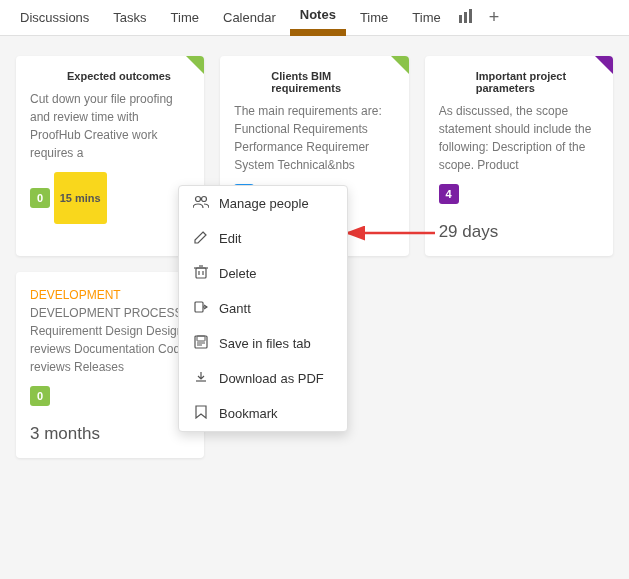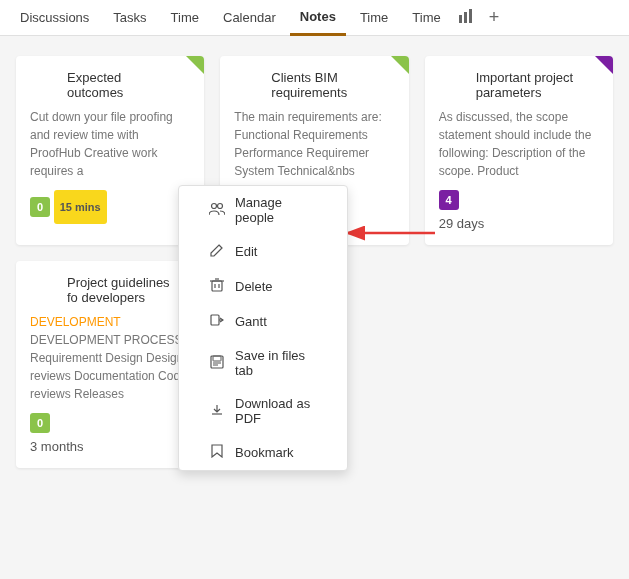--- a/index.html
+++ b/index.html
@@ -21,21 +21,21 @@
       color: #444;
       text-decoration: none;
       white-space: nowrap;
       height: 36px;
       display: flex;
       align-items: center;
     }
     .nav-item.active {
       color: #333;
       font-weight: bold;
-      border-bottom: 3px solid #a16207;
+      border-bottom: 7px solid #a16207;
     }
     .nav-plus {
       font-size: 18px;
       color: #666;
       cursor: pointer;
       padding: 0 6px;
     }
     .nav-chart {
       color: #666;
       cursor: pointer;
@@ -79,22 +79,22 @@
       border-top: 18px solid #8bc34a;
       border-left: 18px solid transparent;
     }
 
     .card-corner-purple {
       border-top: 18px solid #7b1fa2;
       border-left: 18px solid transparent;
     }
 
     .card h3 {
-      font-size: 13px;
-      font-weight: normal;
+      font-size: 11px;
+      font-weight: bold;
       color: #333;
       margin-bottom: 8px;
       padding-right: 16px;
       padding-left: 37px;
     }
 
     .card-body {
       font-size: 12px;
       color: #777;
       line-height: 1.5;
@@ -111,28 +111,28 @@
       font-size: 11px;
       font-weight: bold;
       color: #fff;
       margin-bottom: 6px;
     }
     .badge-green { background: #8bc34a; }
     .badge-blue { background: #2196f3; }
     .badge-purple { background: #7b1fa2; }
 
     .card-time {
-      font-size: 13px;
+      font-size: 17px;
       color: #555;
-      margin-top: 0;
+      margin-top: 12px;
     }
 
     .card-time-highlight {
       background: #f9d71c;
-      padding: 11px 6px;
+      padding: 20px 6px;
       border-radius: 3px;
       font-size: 11px;
       font-weight: bold;
       color: #555;
       display: inline-block;
     }
 
     .card-lock {
       position: absolute;
       bottom: 10px;
@@ -160,21 +160,21 @@
       box-shadow: 0 4px 12px rgba(0,0,0,0.15);
       width: 170px;
       z-index: 100;
       pointer-events: all;
     }
 
     .context-menu-item {
       display: flex;
       align-items: center;
       gap: 10px;
-      padding: 9px 30px;
+      padding: 9px 14px;
       font-size: 13px;
       color: #333;
       cursor: pointer;
     }
     .context-menu-item .menu-icon {
       font-size: 14px;
       color: #666;
       width: 16px;
       text-align: center;
       flex-shrink: 0;
@@ -232,21 +232,20 @@
 
     <div class="card">
       <div class="card-corner card-corner-purple"></div>
       <h3>Important project parameters</h3>
       <div class="card-body">As discussed, the scope statement should include the following: Description of the scope. Product</div>
       <div class="card-badge badge-purple">4</div>
       <div class="card-time">29 days</div>
     </div>
 
     <div class="card">
-      <h3>Project guidelines fo developers</h3>
       <div class="card-body">
         <span class="text-dev">DEVELOPMENT</span><br>
         <span style="color:#777;font-size:12px;">DEVELOPMENT PROCESS Requirementt Design Design reviews Documentation Code reviews Releases</span>
       </div>
       <div class="card-badge badge-green">0</div>
       <div class="card-time">3 months</div>
     </div>
 
   </div>
 

